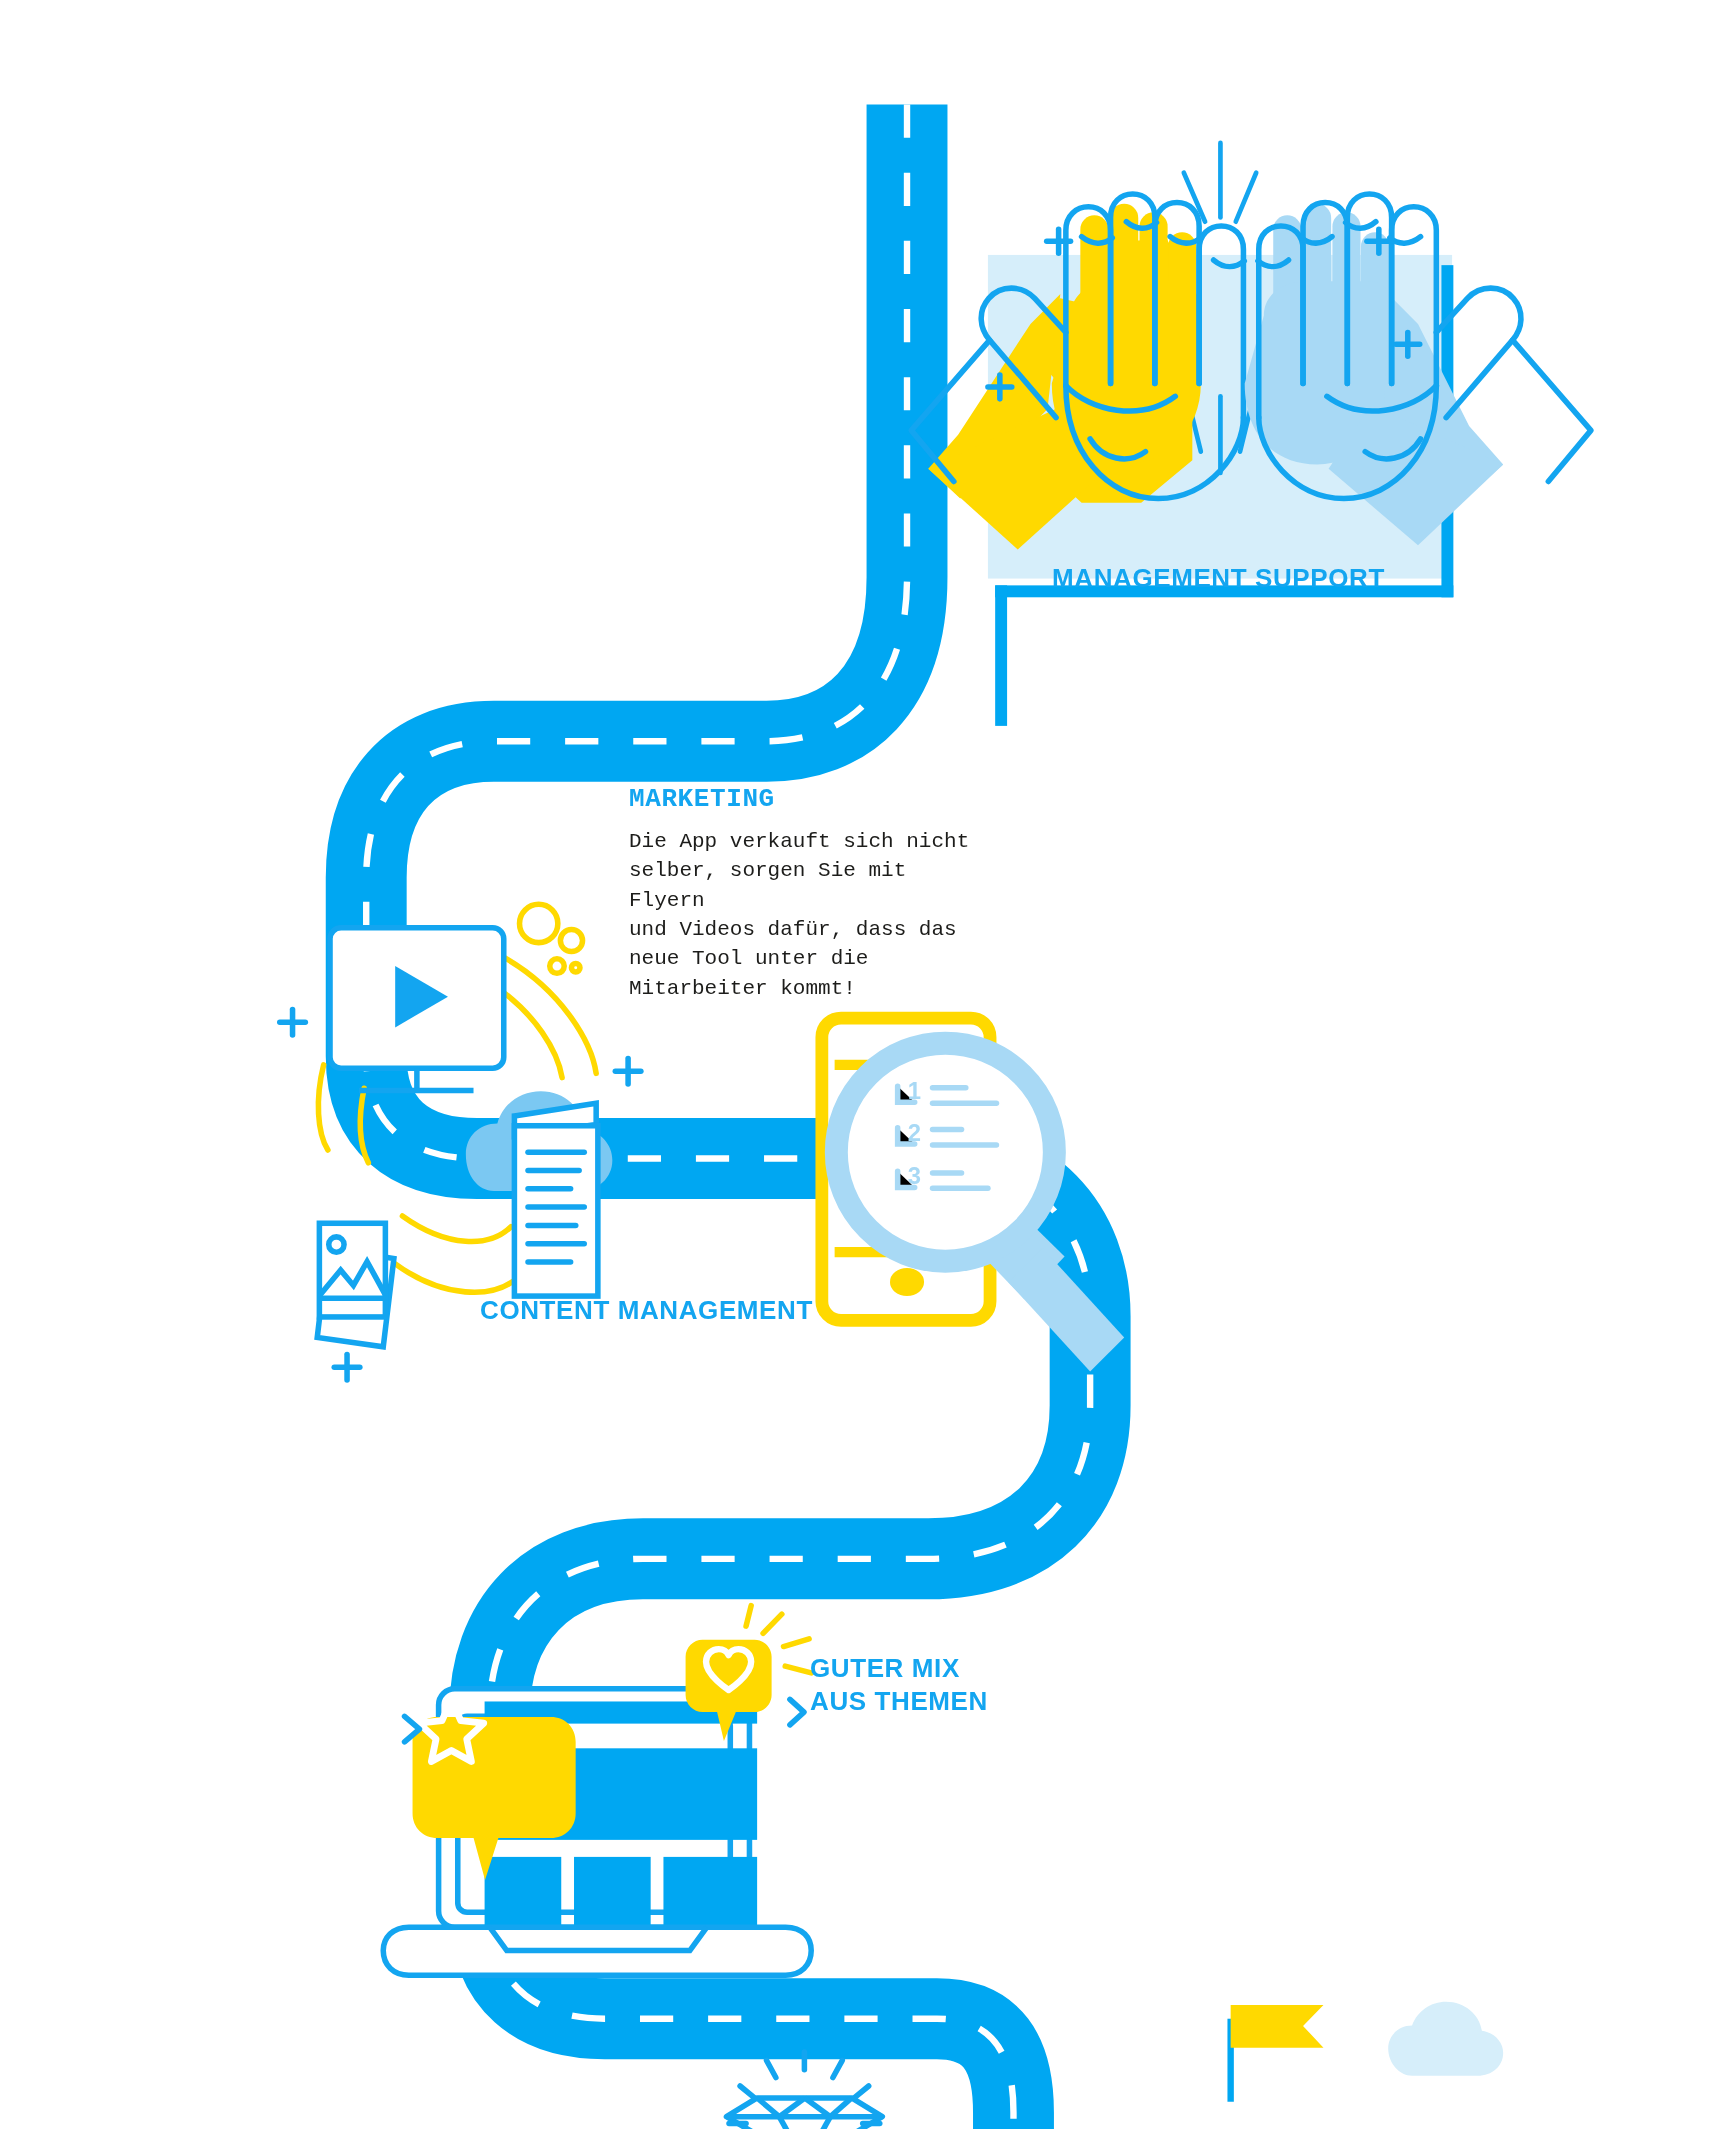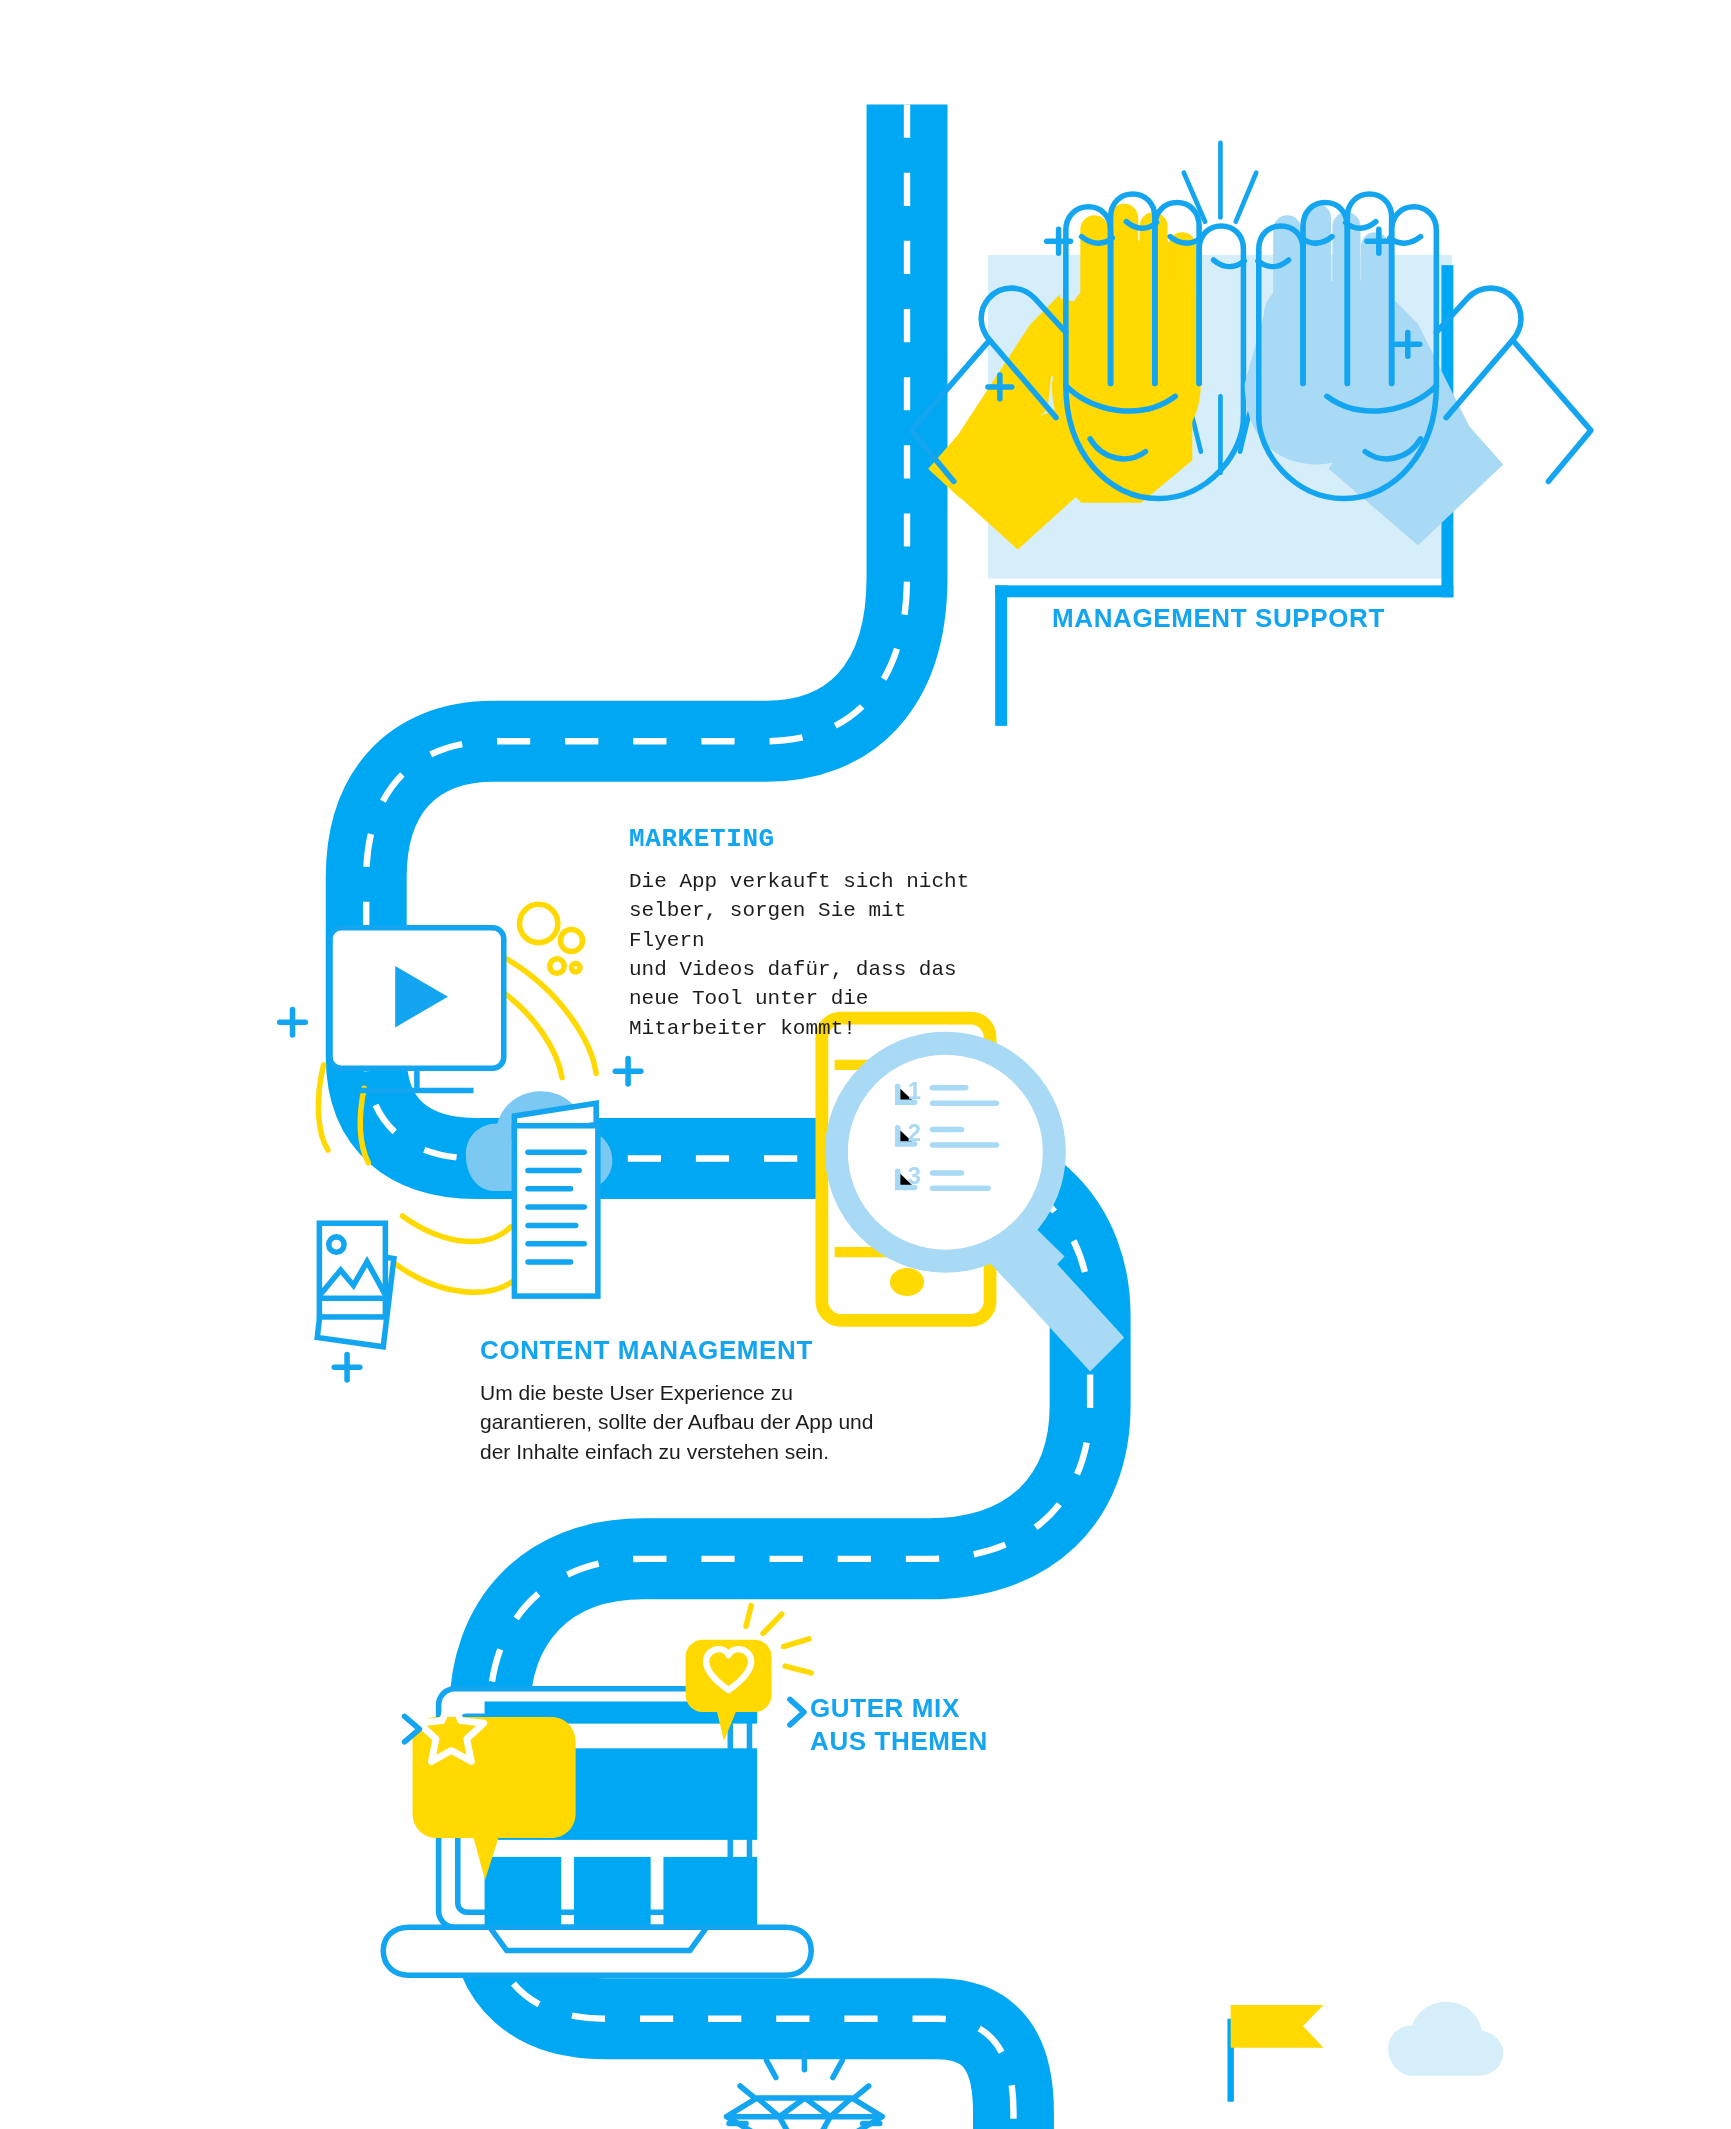--- a/index.html
+++ b/index.html
@@ -5,21 +5,21 @@
   html,body{margin:0;padding:0;background:#ffffff;}
   body{font-family:"Liberation Sans", sans-serif;}
   #stage{
     position:relative;
     width:1731px;
     height:2662px;
     background:#ffffff;
     overflow:hidden;
   }
   .layer{position:absolute;left:0;top:0;width:1731px;height:2662px;}
-  .block{position:absolute;margin-top:40px;}
+  .block{position:absolute;}
   .ttl{
     color:#13A5F0;
     font-weight:bold;
     font-size:26px;
     letter-spacing:0.6px;
     line-height:1.26;
     margin:0 0 11px 0;
     white-space:pre-line;
   }
   .body{
@@ -382,23 +382,20 @@
     <h2 class="ttl">MARKETING</h2>
     <p class="body">Die App verkauft sich nicht
 selber, sorgen Sie mit Flyern
 und Videos dafür, dass das
 neue Tool unter die
 Mitarbeiter kommt!</p>
   </div>
 
   <div class="block" id="b-cont">
     <h2 class="ttl">CONTENT MANAGEMENT</h2>
-    <p class="body">Um die beste User Experience zu
-garantieren, sollte der Aufbau der App und
-der Inhalte einfach zu verstehen sein.</p>
   </div>
 
   <div class="block" id="b-mix">
     <h2 class="ttl">GUTER MIX
 AUS THEMEN</h2>
   </div>
 
 </div>
 
 

